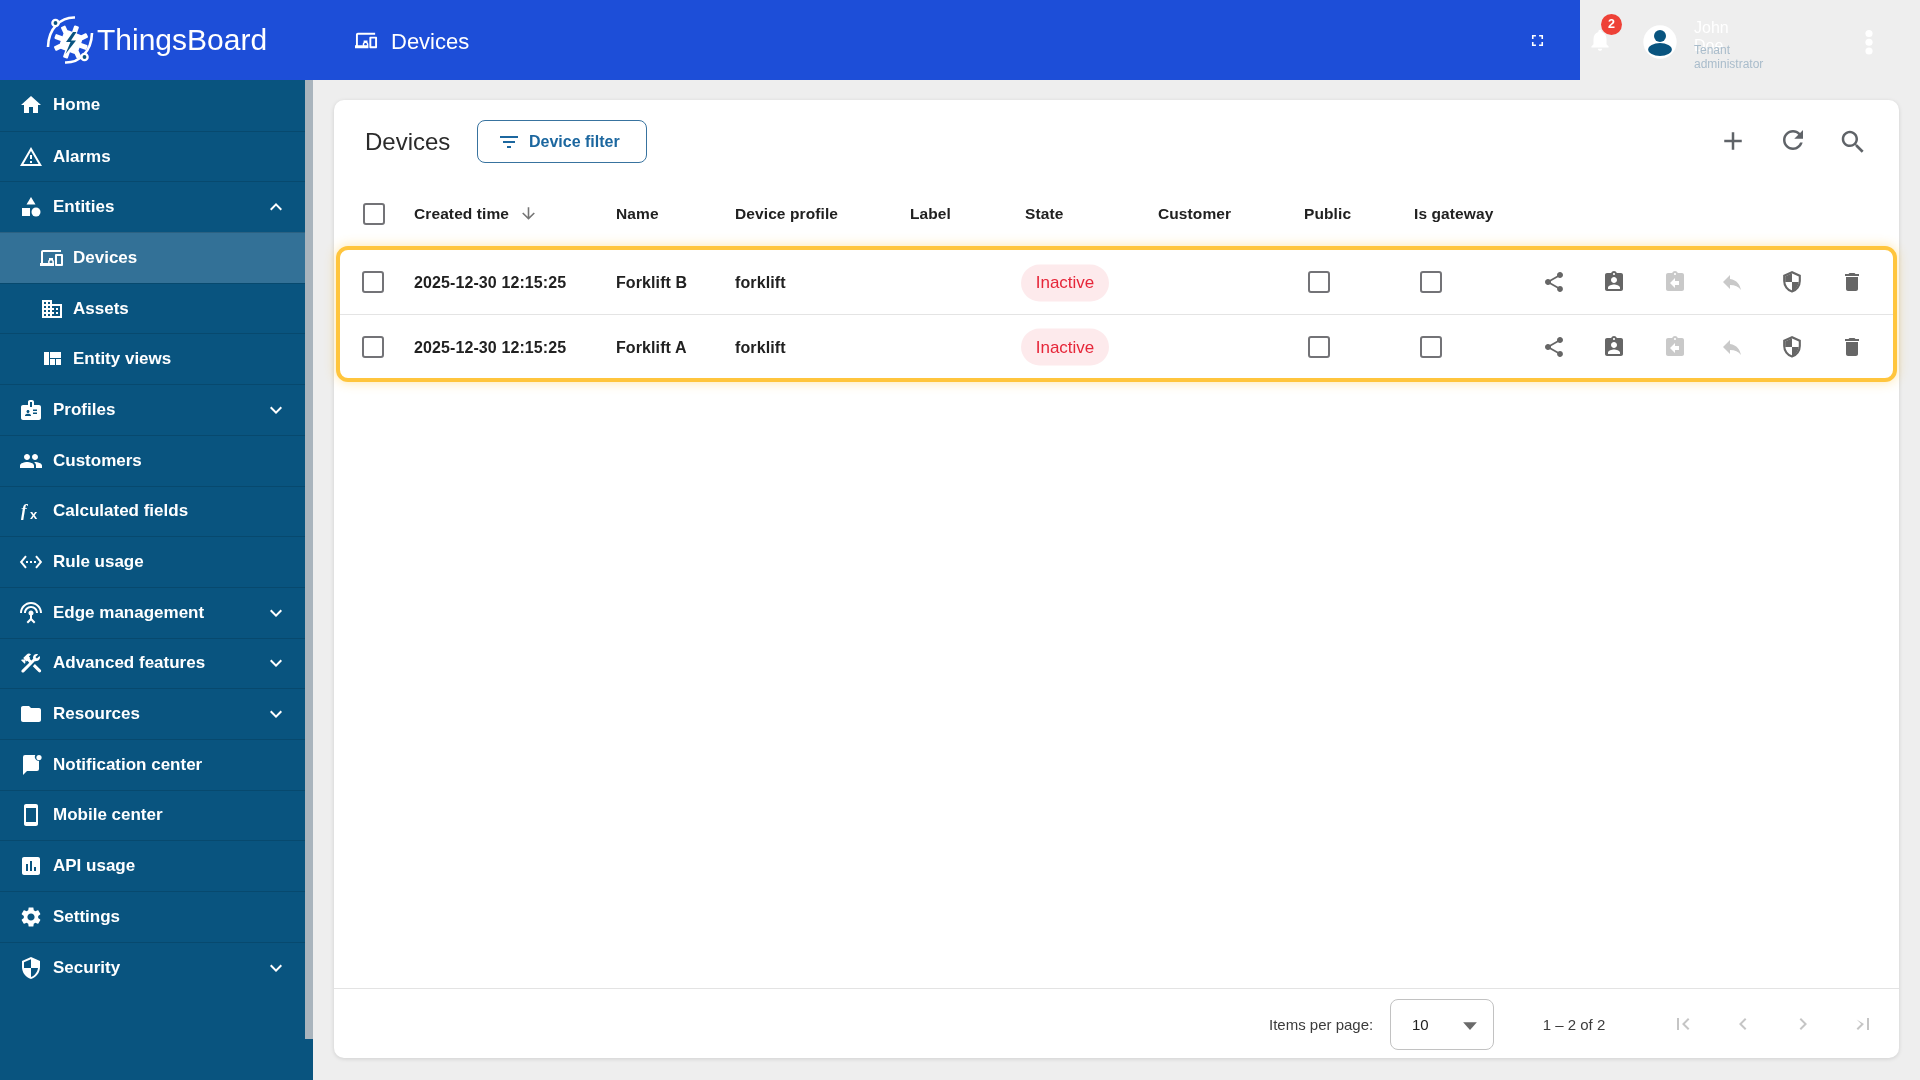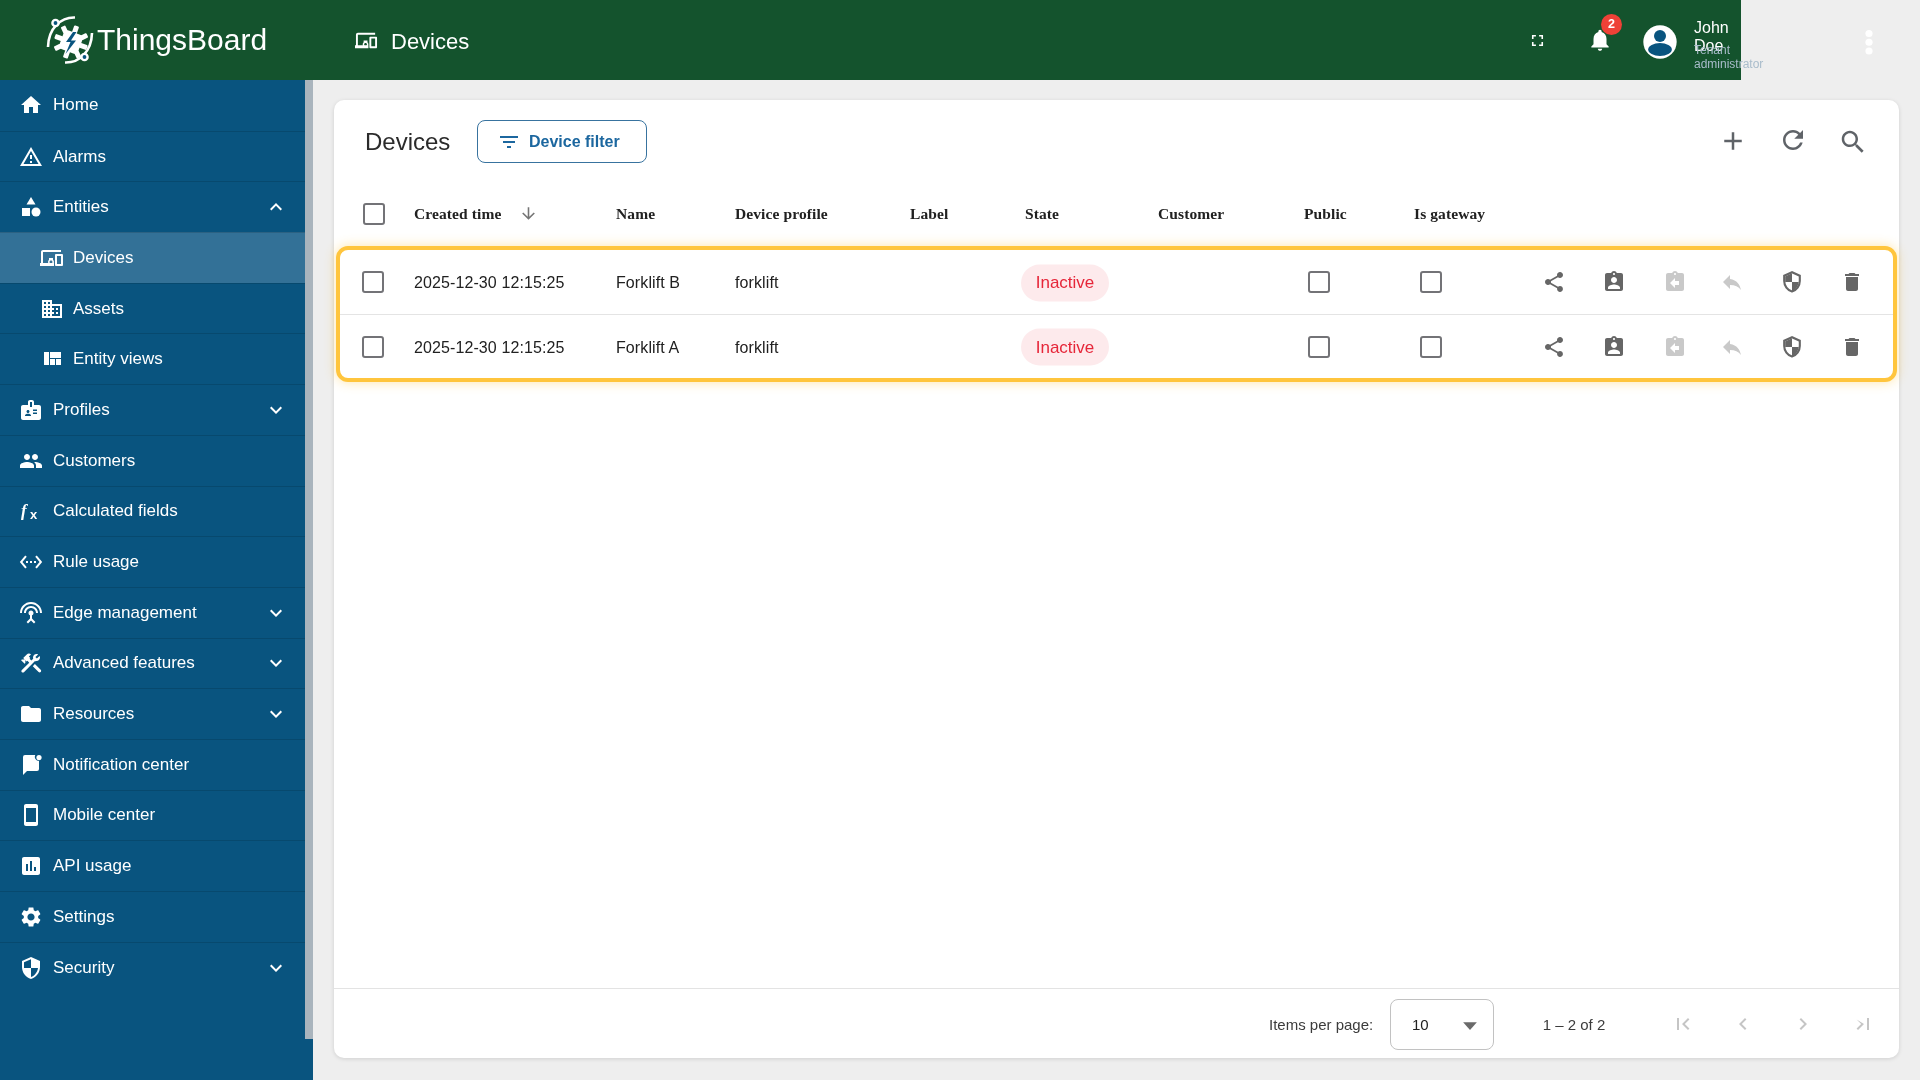--- a/index.html
+++ b/index.html
@@ -1,43 +1,43 @@
 <!DOCTYPE html>
 <html><head>
 <meta charset="utf-8">
 <style>
 * { margin:0; padding:0; box-sizing:border-box; }
 html,body { width:1920px; height:1080px; overflow:hidden; font-family:"Liberation Sans", sans-serif; }
 body { background:#eeeeee; position:relative; }
-.hdr { position:absolute; left:0; top:0; width:1741px; height:80px; background:#14532d; z-index:5; }
+.hdr { position:absolute; left:0; top:0; width:1580px; height:80px; background:#1d4ed8; z-index:5; }
 .side { position:absolute; left:0; top:80px; width:313px; height:1000px; background:#09547f; }
 .sthumb { position:absolute; left:305px; top:0; width:8px; height:959px; background:#a9b4bd; }
 .mi { position:relative; width:305px; height:50.7px; display:flex; align-items:center; border-top:1px solid rgba(0,0,0,0.13); color:#fff; }
 .mi:first-child { border-top:none; }
 .mi svg { position:absolute; left:19px; width:24px; height:24px; }
 .mi.sub svg { left:40px; }
-.mi span { position:absolute; left:53px; font-size:17px; font-weight:normal; letter-spacing:0px; }
+.mi span { position:absolute; left:53px; font-size:17px; font-weight:bold; letter-spacing:0px; }
 .mi.sub span { left:73px; }
 .mi.sel { background:#337197; }
 .mi .chev { position:absolute; left:264px; width:24px; height:24px; }
 .main { position:absolute; left:313px; top:80px; width:1607px; height:1000px; background:#eeeeee; }
 .card { position:absolute; left:21px; top:20px; width:1565px; height:958px; background:#fff; border-radius:10px; box-shadow:0 1px 4px rgba(0,0,0,0.13); }
 .ttl { position:absolute; left:31px; top:28px; font-size:24px; color:#2b2b2b; }
 .fbtn { position:absolute; left:143px; top:20px; width:170px; height:43px; border:1px solid #38739f; border-radius:8px; display:flex; align-items:center; }
 .fbtn svg { margin-left:19px; width:24px; height:24px; }
 .fbtn span { margin-left:8px; font-size:16px; font-weight:bold; color:#1c679f; }
 .cicon { position:absolute; width:30px; height:30px; }
 .thead { position:absolute; left:0; top:96px; width:100%; height:36px; font-size:15.5px; font-weight:bold; color:#212121; letter-spacing:0.1px; }
-.thead div { position:absolute; top:9px;font-family:Liberation Serif, serif; }
+.thead div { position:absolute; top:9px; }
 .cb { position:absolute; width:22px; height:22px; border:2px solid #737377; border-radius:3px; background:#fff; }
 .grp { position:absolute; left:2px; top:146px; width:1561px; height:136px; border:4px solid #ffc53d; border-radius:12px; background:#fff; box-shadow:0 0 12px rgba(255,198,61,0.45); }
 .row { position:absolute; left:0; width:1553px; height:64px; font-size:16px; color:#212121; }
 .row1 { top:0; height:65px; border-bottom:1px solid #e4e4e4; }
 .row2 { top:65px; height:63px; }
-.cell { position:absolute; top:50%; margin-top:1px; transform:translateY(-50%); font-weight:normal; letter-spacing:0.1px; }
+.cell { position:absolute; top:50%; margin-top:1px; transform:translateY(-50%); font-weight:bold; letter-spacing:0.1px; }
 .chip { position:absolute; left:681px; top:50%; margin-top:0.5px; transform:translateY(-50%); width:88px; height:37px; border-radius:19px; background:#fdeaec; color:#e62639; font-size:17px; font-weight:normal; display:flex; align-items:center; justify-content:center; }
 .rcb { position:absolute; top:50%; margin-top:-11px; width:22px; height:22px; border:2px solid #737377; border-radius:3px; }
 .aic { position:absolute; top:50%; margin-top:-12px; width:24px; height:24px; }
 .pgdiv { position:absolute; left:0; top:888px; width:100%; height:1px; background:#e3e3e3; }
 .pgbar { position:absolute; left:0; top:889px; width:100%; height:69px; font-size:15px; color:#3c3c3c; }
 .ipp { position:absolute; left:935px; top:27px; }
 .psel { position:absolute; left:1056px; top:10px; width:104px; height:51px; border:1px solid #c2c2c2; border-radius:8px; }
 .psel span { position:absolute; left:21px; top:16px; font-size:15px; color:#212121; }
 .range { position:absolute; left:1205px; top:27px; width:70px; text-align:center; }
 .pgic { position:absolute; top:23px; width:24px; height:24px; }

